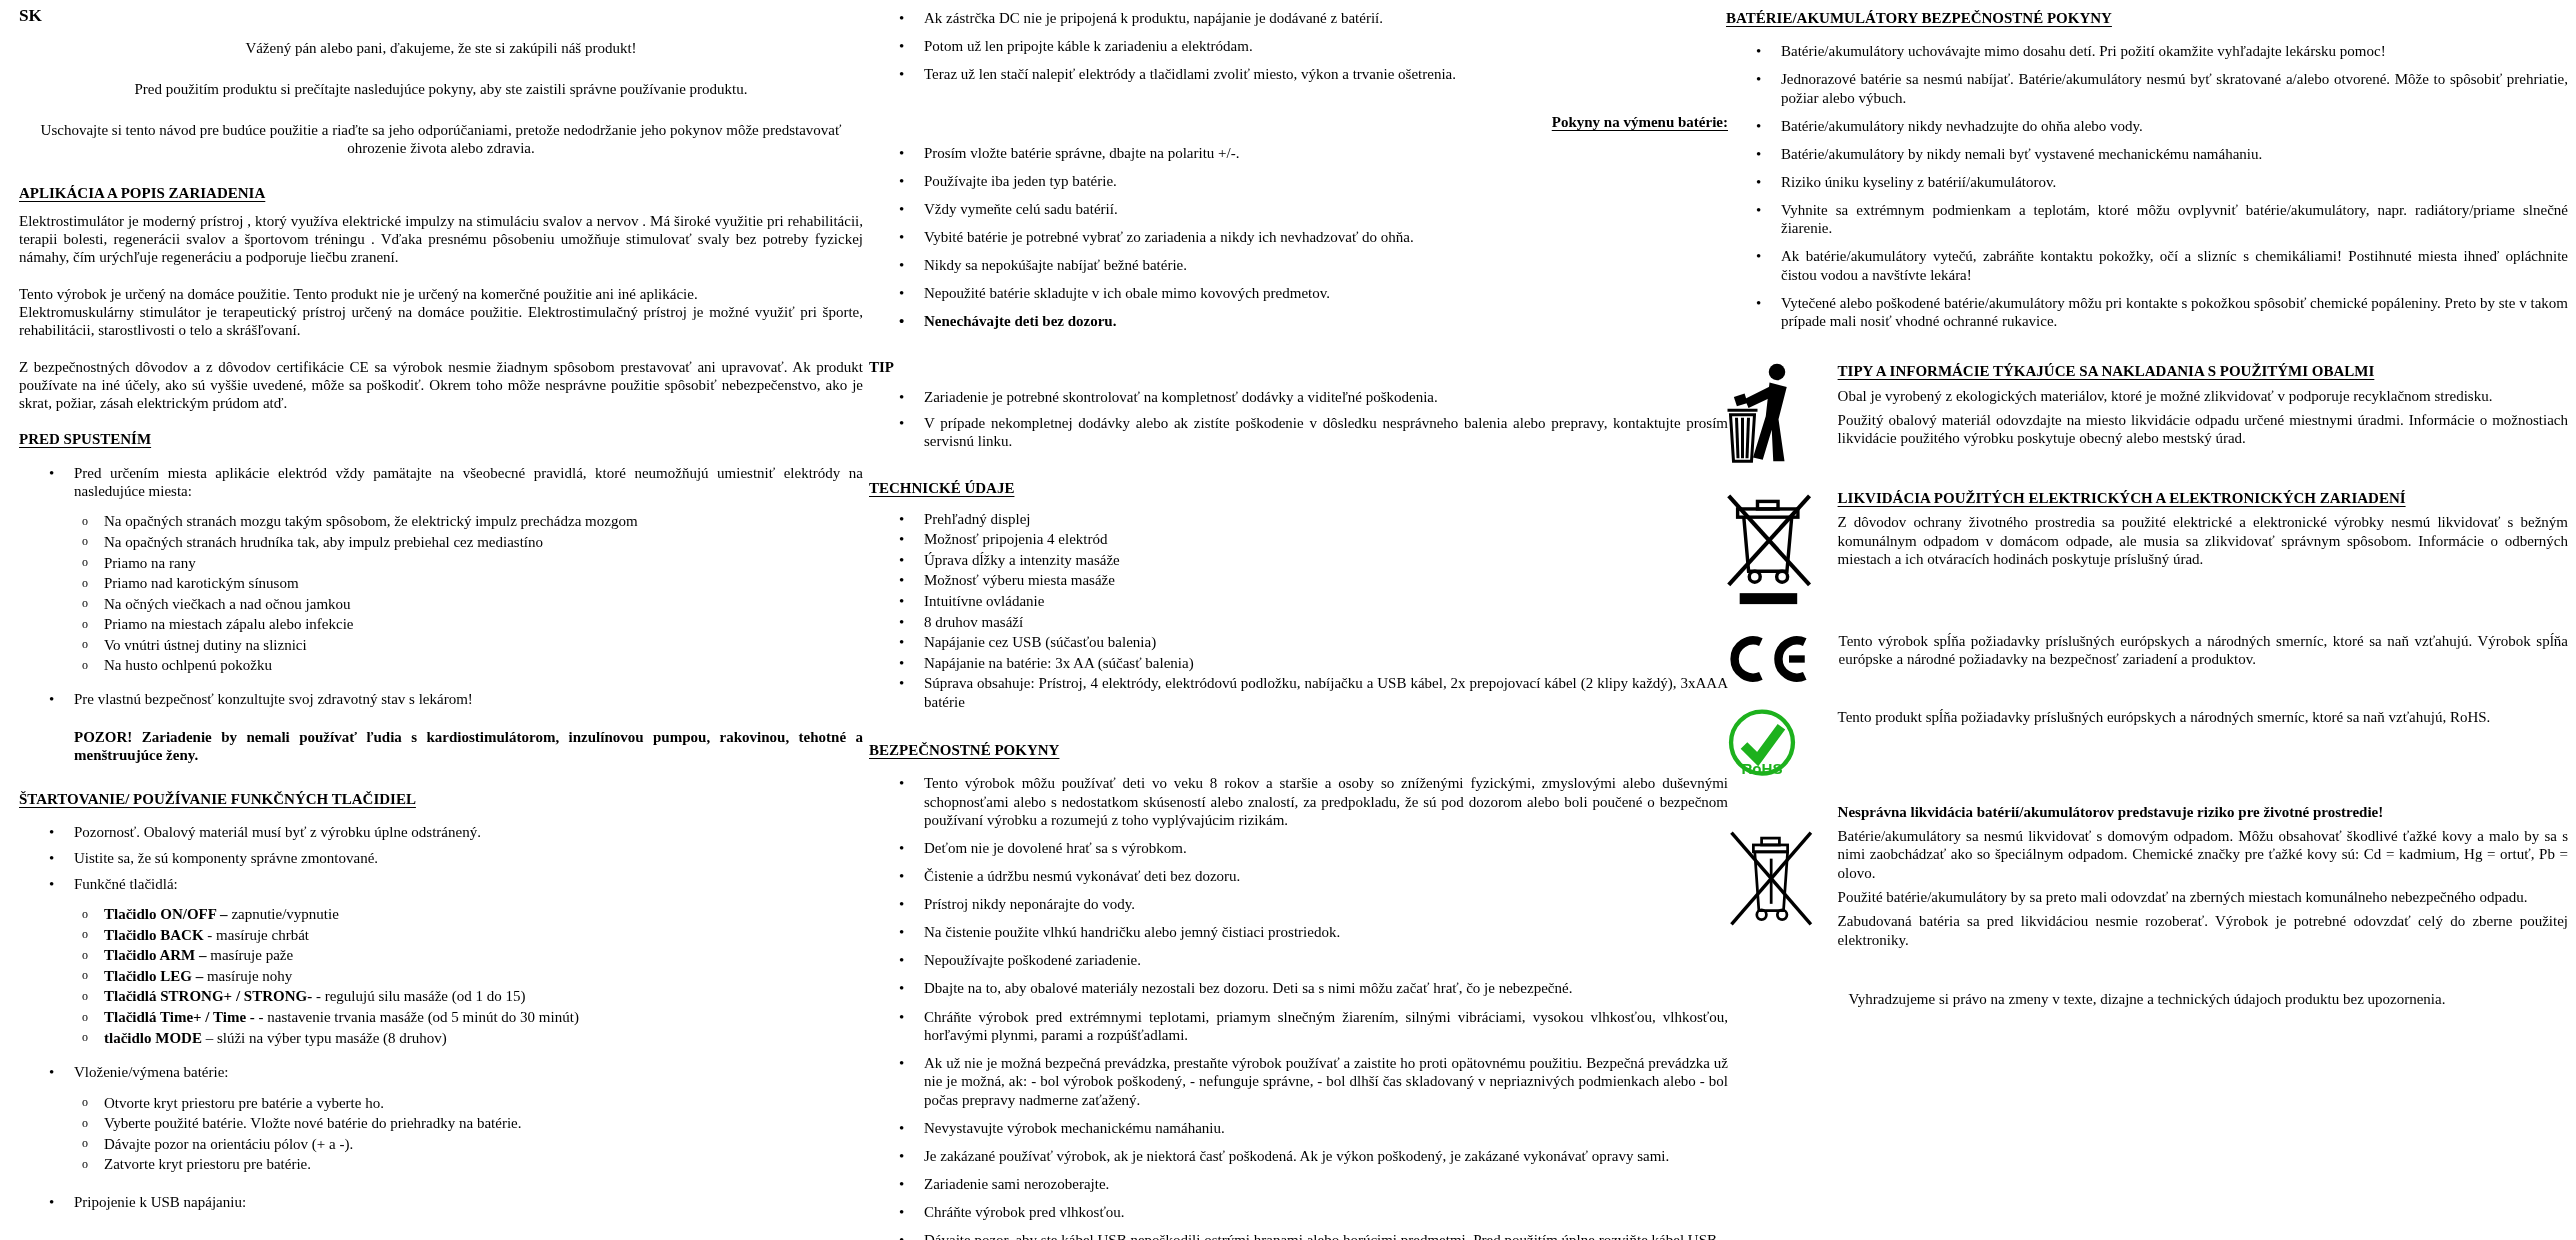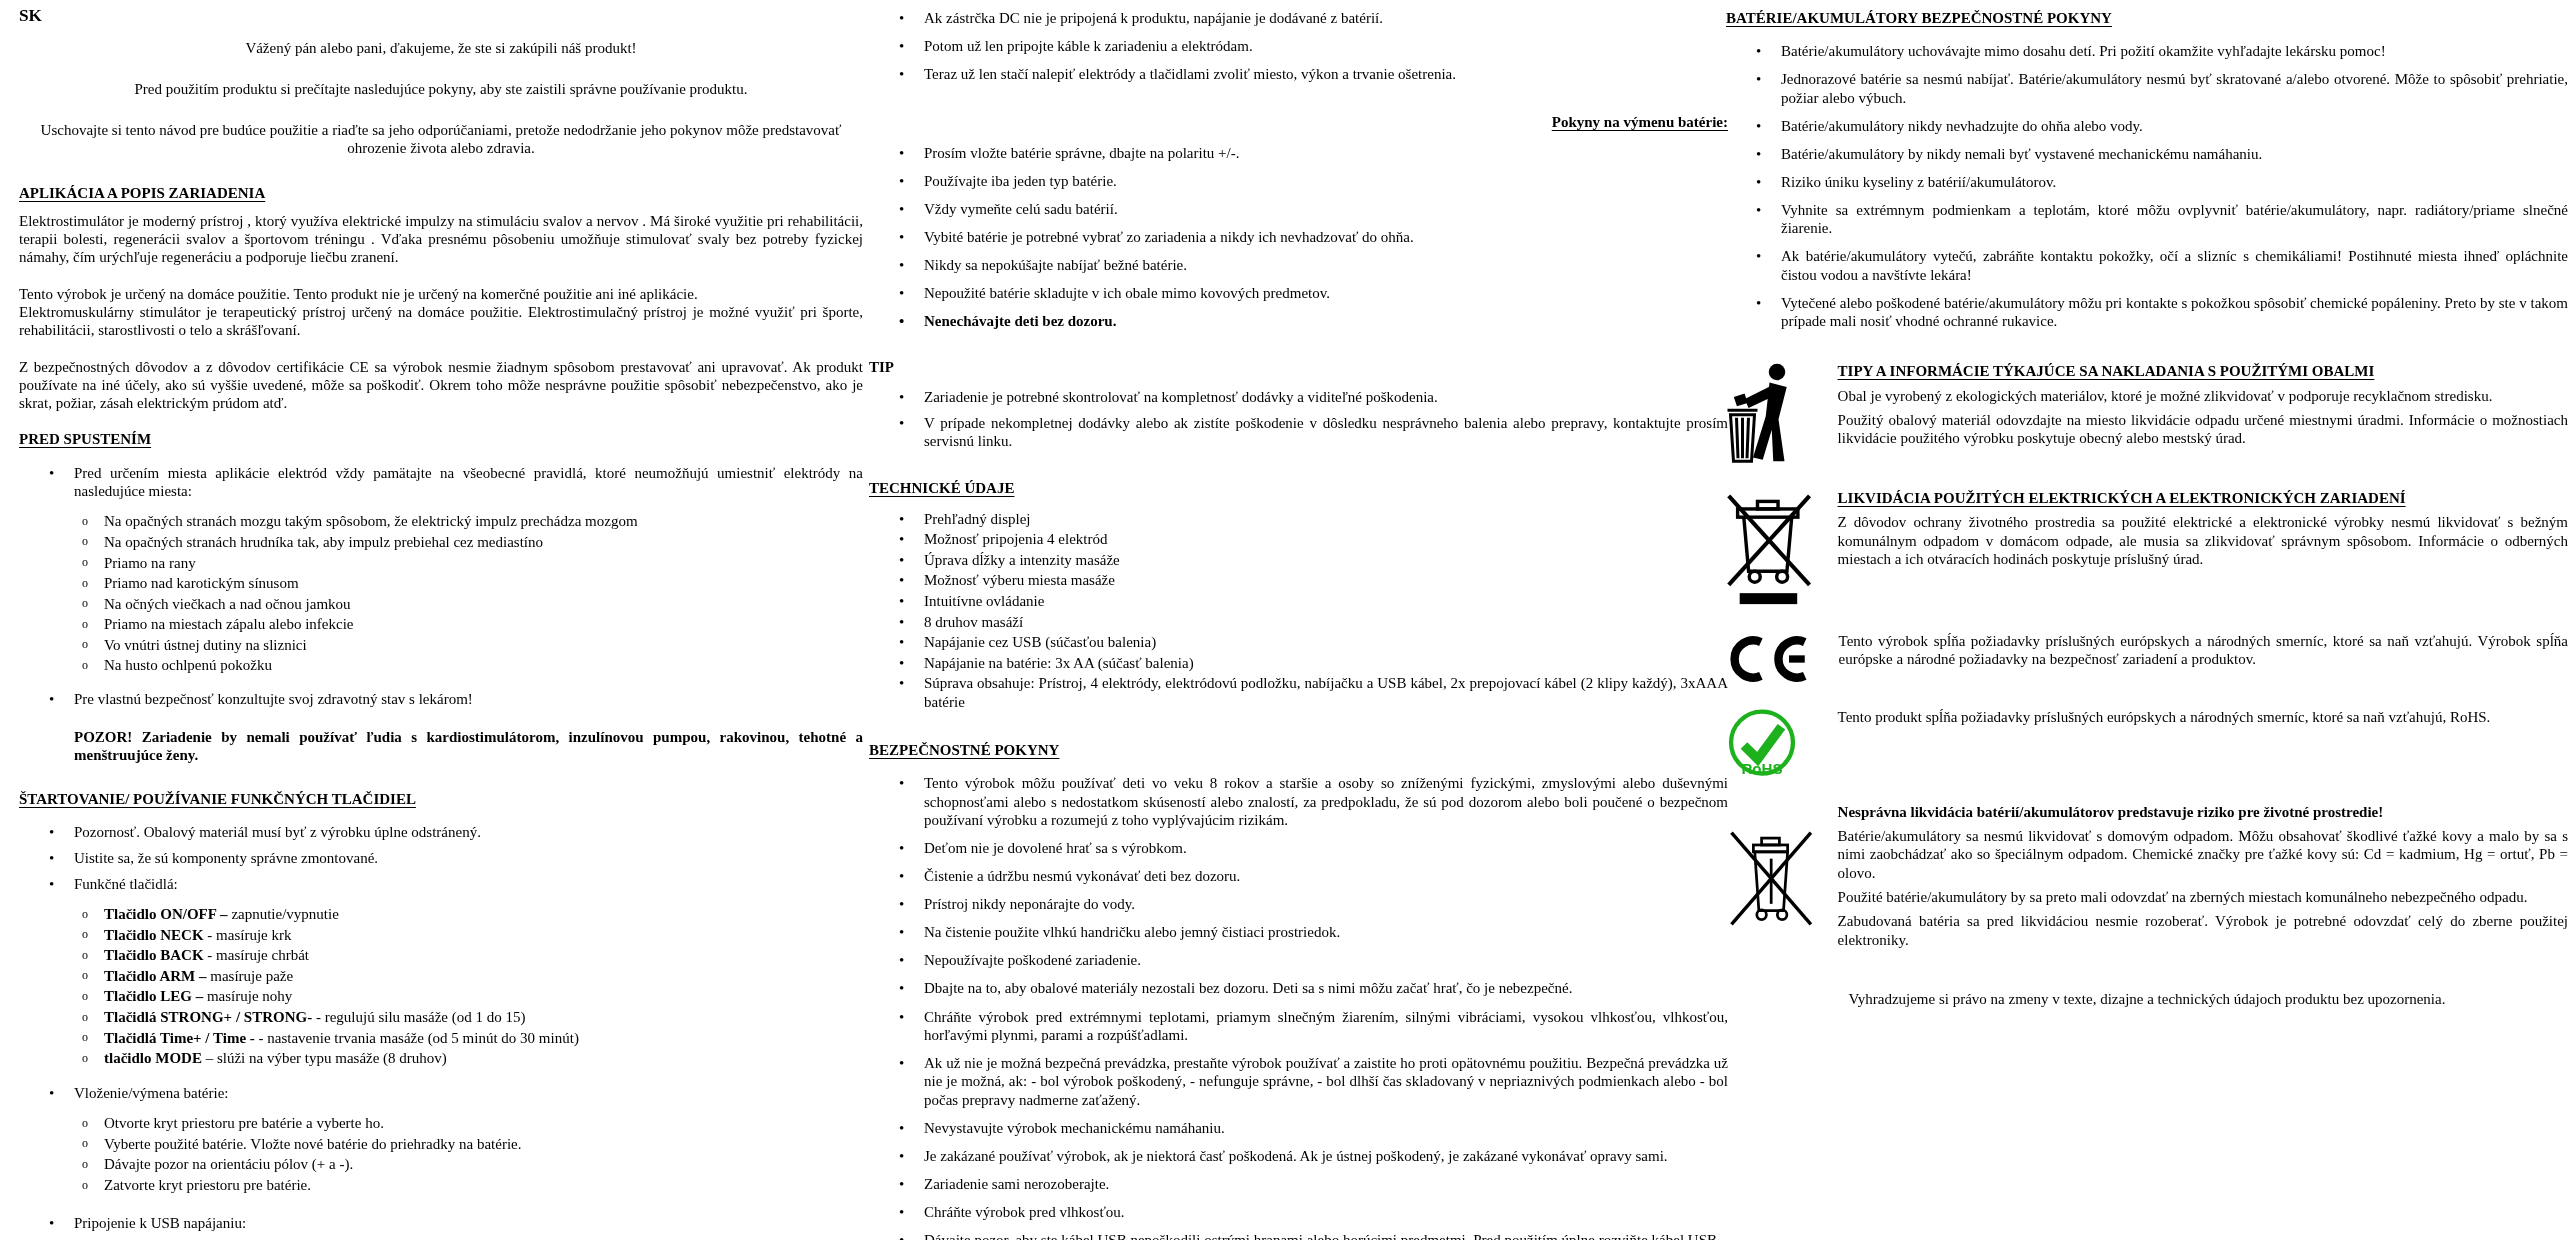--- a/index.html
+++ b/index.html
@@ -100,21 +100,20 @@
   <p class="warning">POZOR! Zariadenie by nemali používať ľudia s kardiostimulátorom, inzulínovou pumpou, rakovinou, tehotné a menštruujúce ženy.</p>
 
   <div class="h h-start">ŠTARTOVANIE/ POUŽÍVANIE FUNKČNÝCH TLAČIDIEL</div>
   <ul class="l1">
       <li>Pozornosť. Obalový materiál musí byť z výrobku úplne odstránený.</li>
       <li>Uistite sa, že sú komponenty správne zmontované.</li>
       <li>Funkčné tlačidlá:</li>
     </ul>
   <ul class="l2 gap-top">
       <li><span class="b">Tlačidlo ON/OFF –</span><span> zapnutie/vypnutie</span></li>
-      <li><span class="b">Tlačidlo NECK</span><span> - masíruje krk</span></li>
       <li><span class="b">Tlačidlo BACK</span><span> - masíruje chrbát</span></li>
       <li><span class="b">Tlačidlo ARM –</span><span> masíruje paže</span></li>
       <li><span class="b">Tlačidlo LEG –</span><span> masíruje nohy</span></li>
       <li><span class="b">Tlačidlá STRONG+ / STRONG-</span><span> - regulujú silu masáže (od 1 do 15)</span></li>
       <li><span class="b">Tlačidlá Time+ / Time -</span><span> - nastavenie trvania masáže (od 5 minút do 30 minút)</span></li>
       <li><span class="b">tlačidlo MODE</span><span> – slúži na výber typu masáže (8 druhov)</span></li>
     </ul>
   <ul class="l1" style="margin-top:16.5px;">
     <li>Vloženie/výmena batérie:</li>
   </ul>
@@ -174,21 +173,21 @@
       <li>Tento výrobok môžu používať deti vo veku 8 rokov a staršie a osoby so zníženými fyzickými, zmyslovými alebo duševnými schopnosťami alebo s nedostatkom skúseností alebo znalostí, za predpokladu, že sú pod dozorom alebo boli poučené o bezpečnom používaní výrobku a rozumejú z toho vyplývajúcim rizikám.</li>
       <li>Deťom nie je dovolené hrať sa s výrobkom.</li>
       <li>Čistenie a údržbu nesmú vykonávať deti bez dozoru.</li>
       <li>Prístroj nikdy neponárajte do vody.</li>
       <li>Na čistenie použite vlhkú handričku alebo jemný čistiaci prostriedok.</li>
       <li>Nepoužívajte poškodené zariadenie.</li>
       <li>Dbajte na to, aby obalové materiály nezostali bez dozoru. Deti sa s nimi môžu začať hrať, čo je nebezpečné.</li>
       <li>Chráňte výrobok pred extrémnymi teplotami, priamym slnečným žiarením, silnými vibráciami, vysokou vlhkosťou, vlhkosťou, horľavými plynmi, parami a rozpúšťadlami.</li>
       <li>Ak už nie je možná bezpečná prevádzka, prestaňte výrobok používať a zaistite ho proti opätovnému použitiu. Bezpečná prevádzka už nie je možná, ak: - bol výrobok poškodený, - nefunguje správne, - bol dlhší čas skladovaný v nepriaznivých podmienkach alebo - bol počas prepravy nadmerne zaťažený.</li>
       <li>Nevystavujte výrobok mechanickému namáhaniu.</li>
-      <li>Je zakázané používať výrobok, ak je niektorá časť poškodená. Ak je ústnej poškodený, je zakázané vykonávať opravy sami.</li>
+      <li>Je zakázané používať výrobok, ak je niektorá časť poškodená. Ak je výkon poškodený, je zakázané vykonávať opravy sami.</li>
       <li>Zariadenie sami nerozoberajte.</li>
       <li>Chráňte výrobok pred vlhkosťou.</li>
       <li>Dávajte pozor, aby ste kábel USB nepoškodili ostrými hranami alebo horúcimi predmetmi. Pred použitím úplne rozviňte kábel USB.</li>
     </ul>
 </div>
 
 <div class="col col3">
   <div class="h h-bat">BATÉRIE/AKUMULÁTORY BEZPEČNOSTNÉ POKYNY</div>
   <ul class="l1 sp bat-list">
       <li>Batérie/akumulátory uchovávajte mimo dosahu detí. Pri požití okamžite vyhľadajte lekársku pomoc!</li>

